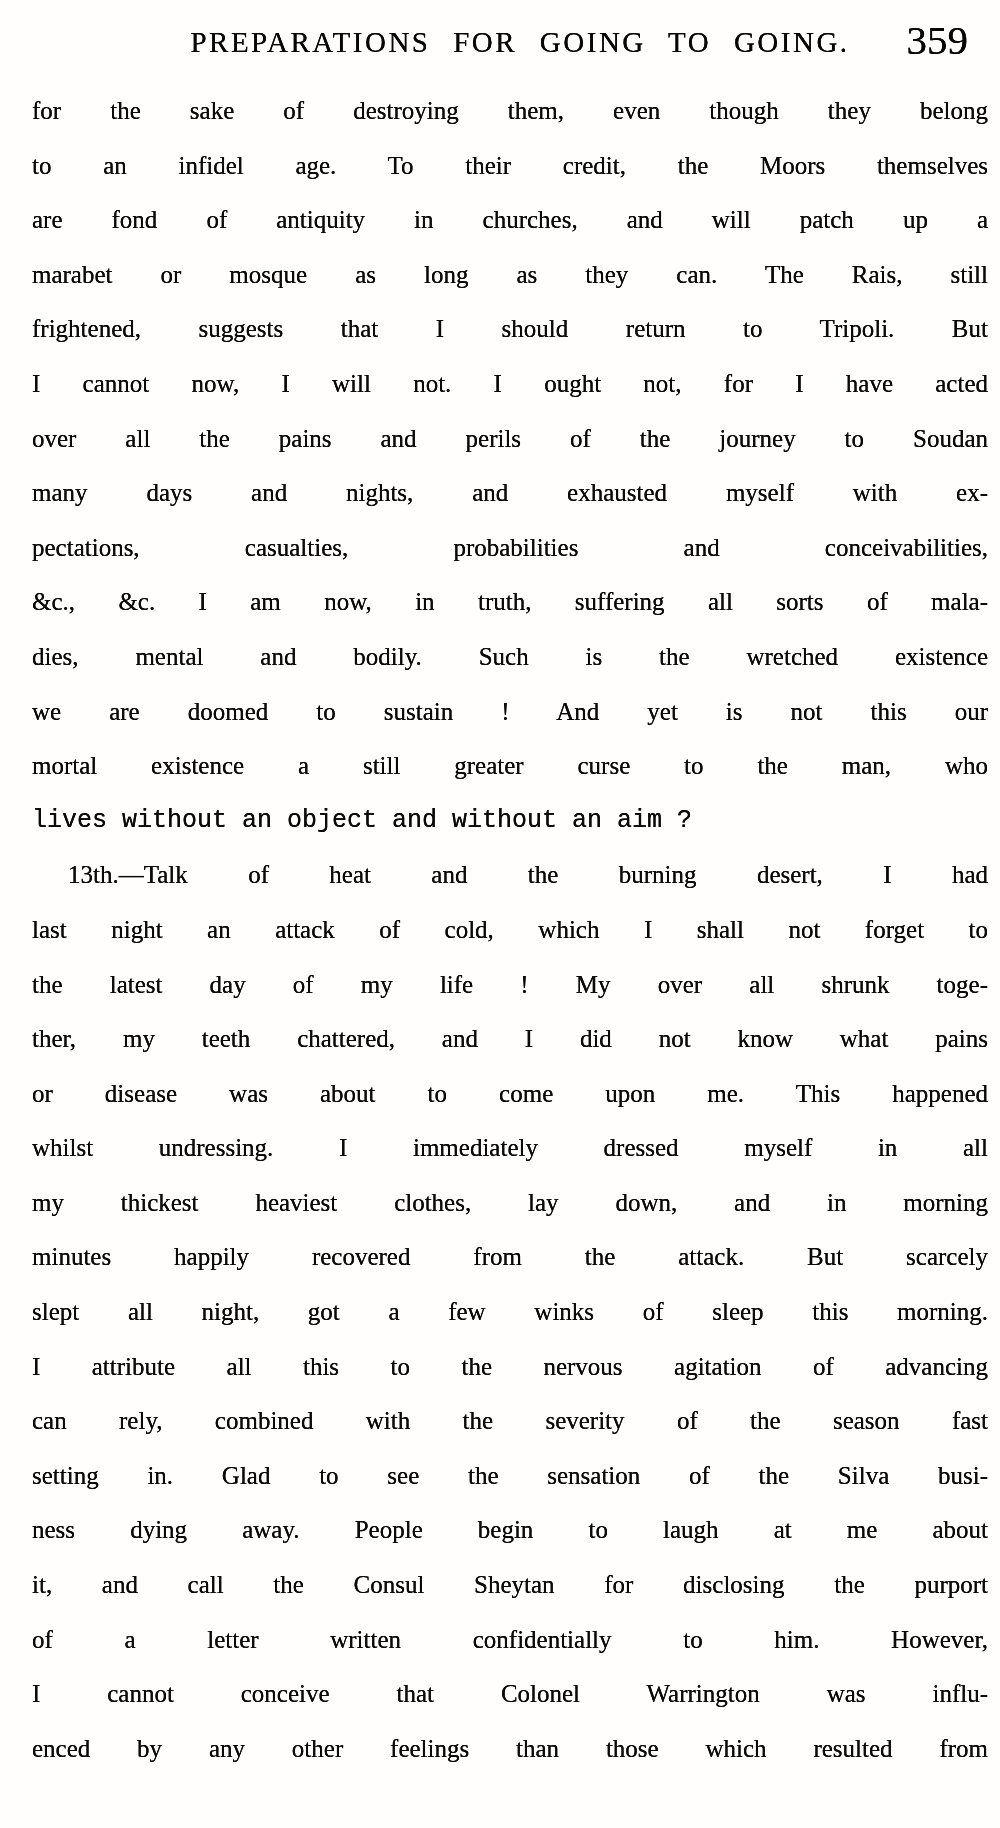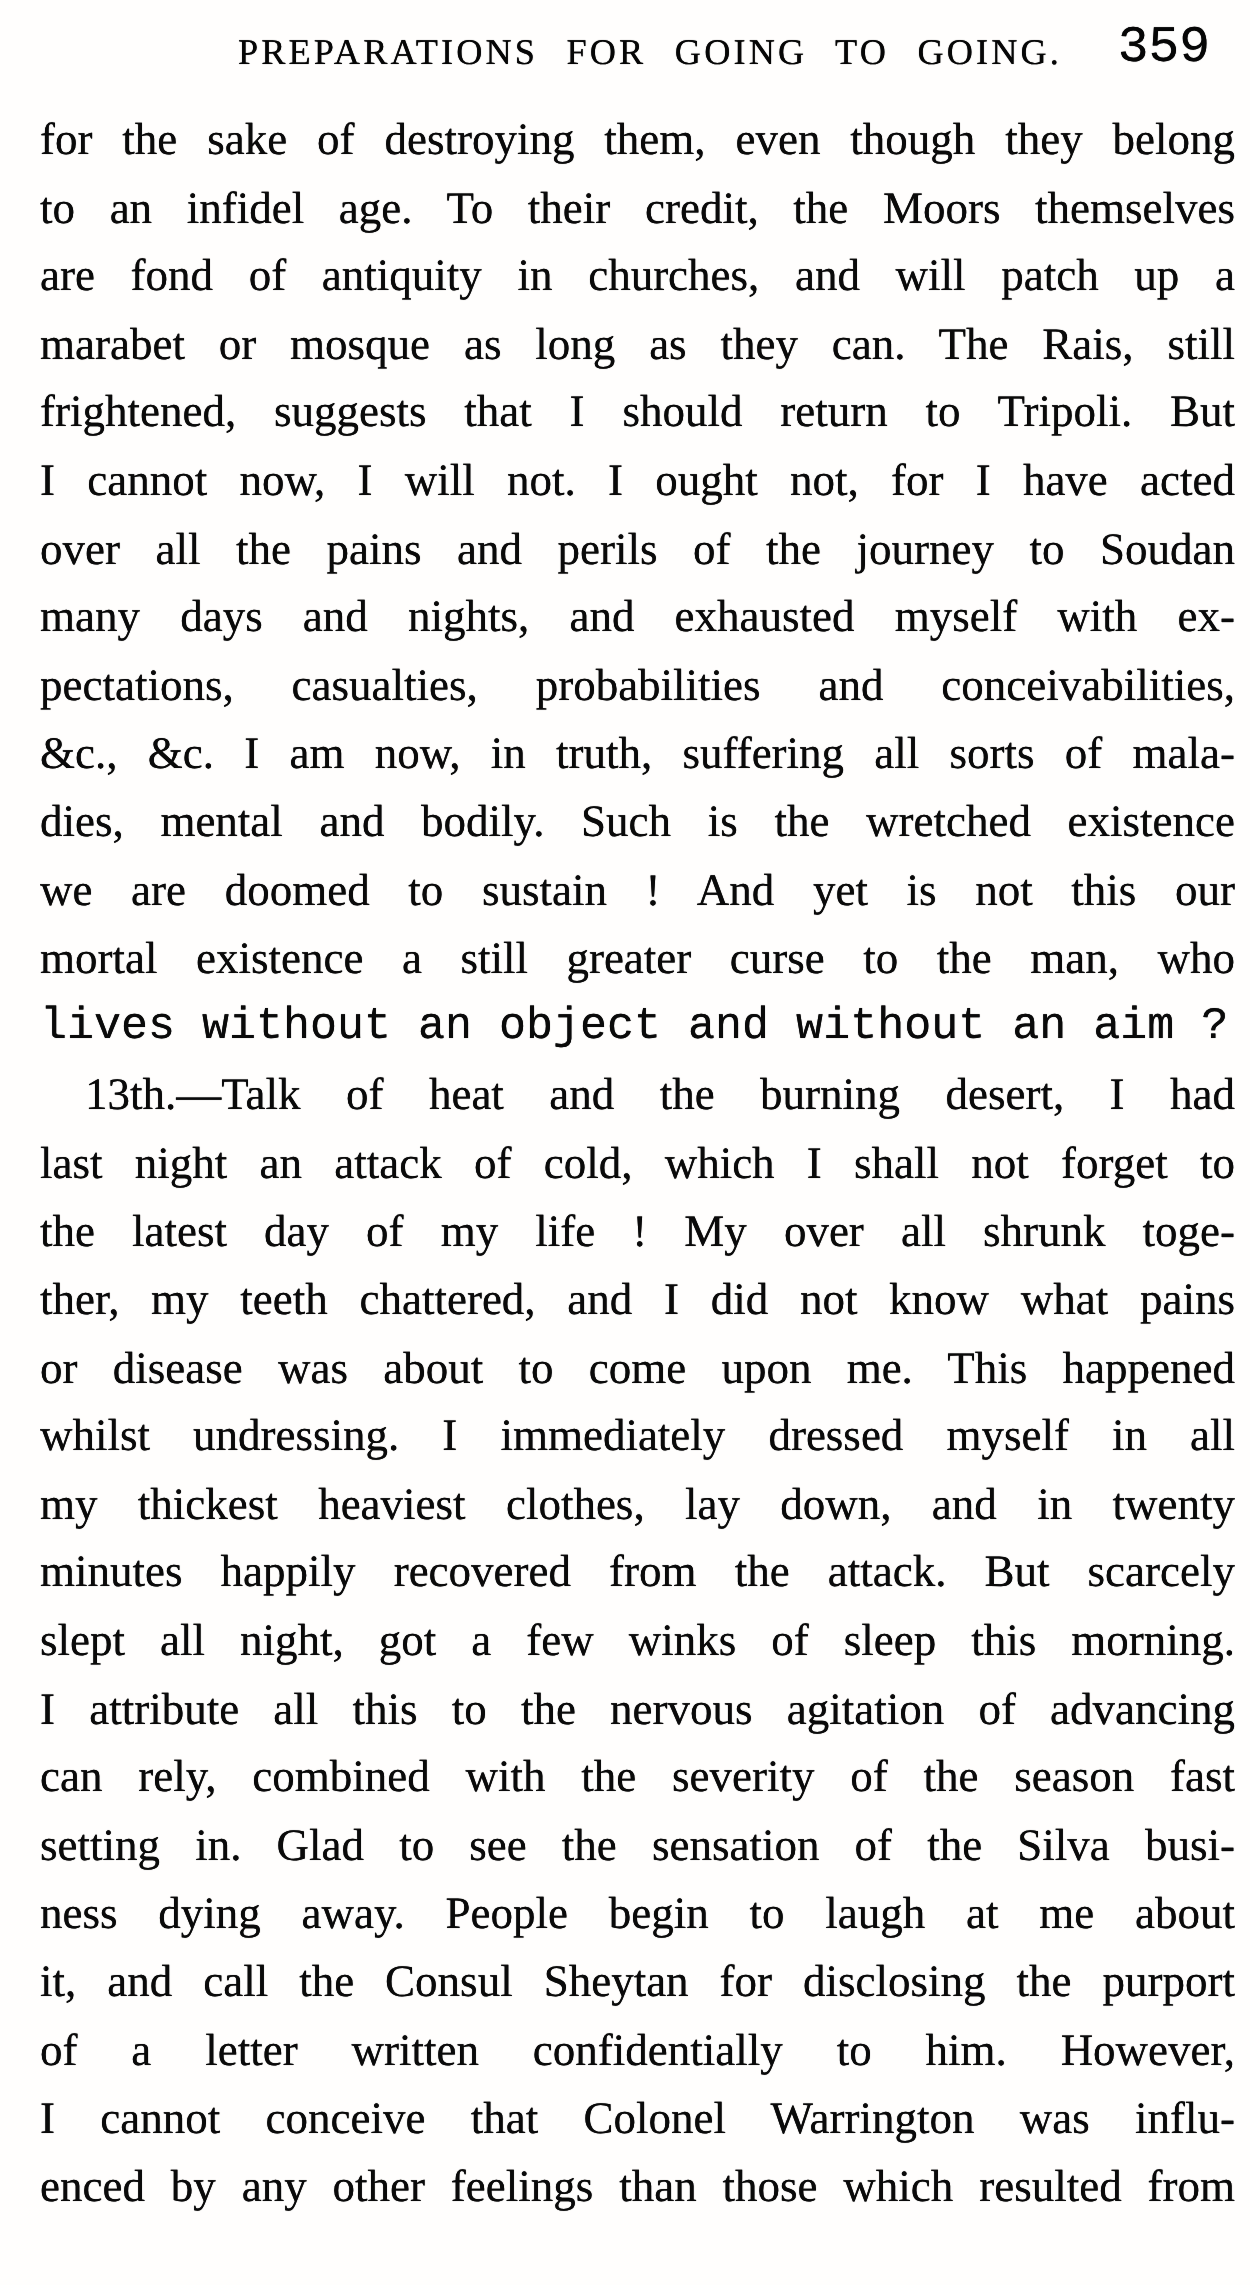--- a/index.html
+++ b/index.html
@@ -36,31 +36,30 @@
     color: #060606;
     text-shadow: 0 0 0.6px #000;
   }
   .folio {
     position: absolute;
     right: 32px;
     top: 6px;
     font-size: 41px;
     color: #060606;
     text-shadow: 0 0 0.6px #000;
-    font-family: Liberation Mono, monospace;
   }
   
   .text-block {
     position: absolute;
     top: 84px;
     left: 32px;
     width: 956px;
   }
   .line {
-    font-size: 36px;
+    font-size: 25px;
     line-height: 54.6px;
     height: 54.6px;
     overflow: hidden;
     text-align: justify;
     text-align-last: justify;
     white-space: normal;
     color: #0a0a0a;
     text-shadow: 0 0 0.55px #000;
   }
   .line.last {
@@ -99,21 +98,21 @@
     <div class="line"><span>we are doomed to sustain !  And yet is not this our</span></div>
     <div class="line"><span>mortal existence a still greater curse to the man, who</span></div>
     <div class="line last"><span>lives without an object and without an aim ?</span></div>
 
     <div class="line indent"><span>13</span><span class="italic">th</span><span>.—Talk of heat and the burning desert, I had</span></div>
     <div class="line"><span>last night an attack of cold, which I shall not forget to</span></div>
     <div class="line"><span>the latest day of my life !  My over all shrunk toge-</span></div>
     <div class="line"><span>ther, my teeth chattered, and I did not know what pains</span></div>
     <div class="line"><span>or disease was about to come upon me.  This happened</span></div>
     <div class="line"><span>whilst undressing.  I immediately dressed myself in all</span></div>
-    <div class="line"><span>my thickest heaviest clothes, lay down, and in twenty</span></div>
+    <div class="line"><span>my thickest heaviest clothes, lay down, and in morning</span></div>
     <div class="line"><span>minutes happily recovered from the attack.  But scarcely</span></div>
     <div class="line"><span>slept all night, got a few winks of sleep this morning.</span></div>
     <div class="line"><span>I attribute all this to the nervous agitation of advancing</span></div>
     <div class="line"><span>can rely, combined with the severity of the season fast</span></div>
     <div class="line"><span>setting in.  Glad to see the sensation of the Silva busi-</span></div>
     <div class="line"><span>ness dying away.  People begin to laugh at me about</span></div>
     <div class="line"><span>it, and call the Consul </span><span class="italic">Sheytan</span><span> for disclosing the purport</span></div>
     <div class="line"><span>of a letter written confidentially to him.  However,</span></div>
     <div class="line"><span>I cannot conceive that Colonel Warrington was influ-</span></div>
     <div class="line"><span>enced by any other feelings than those which resulted from</span></div>

